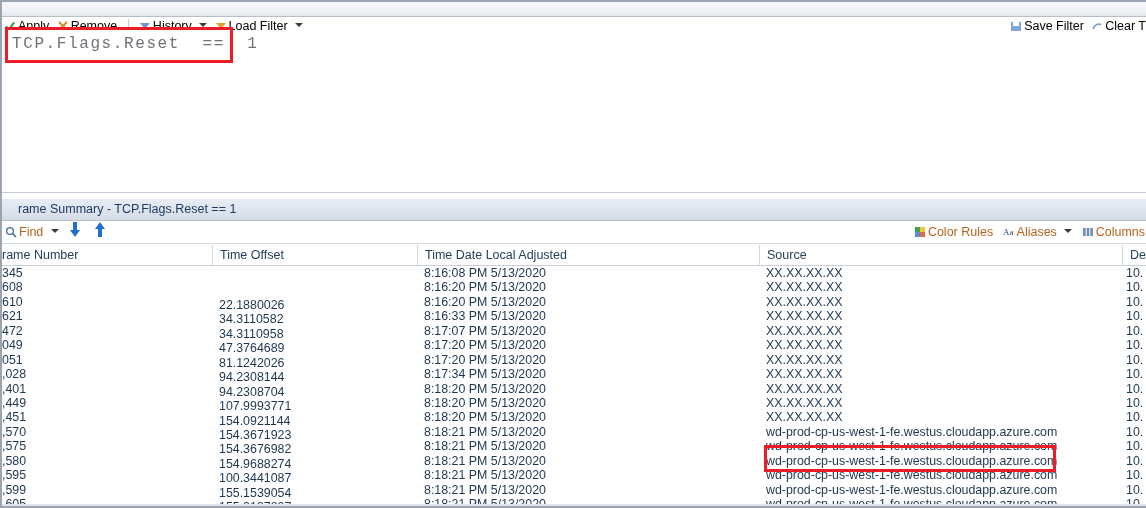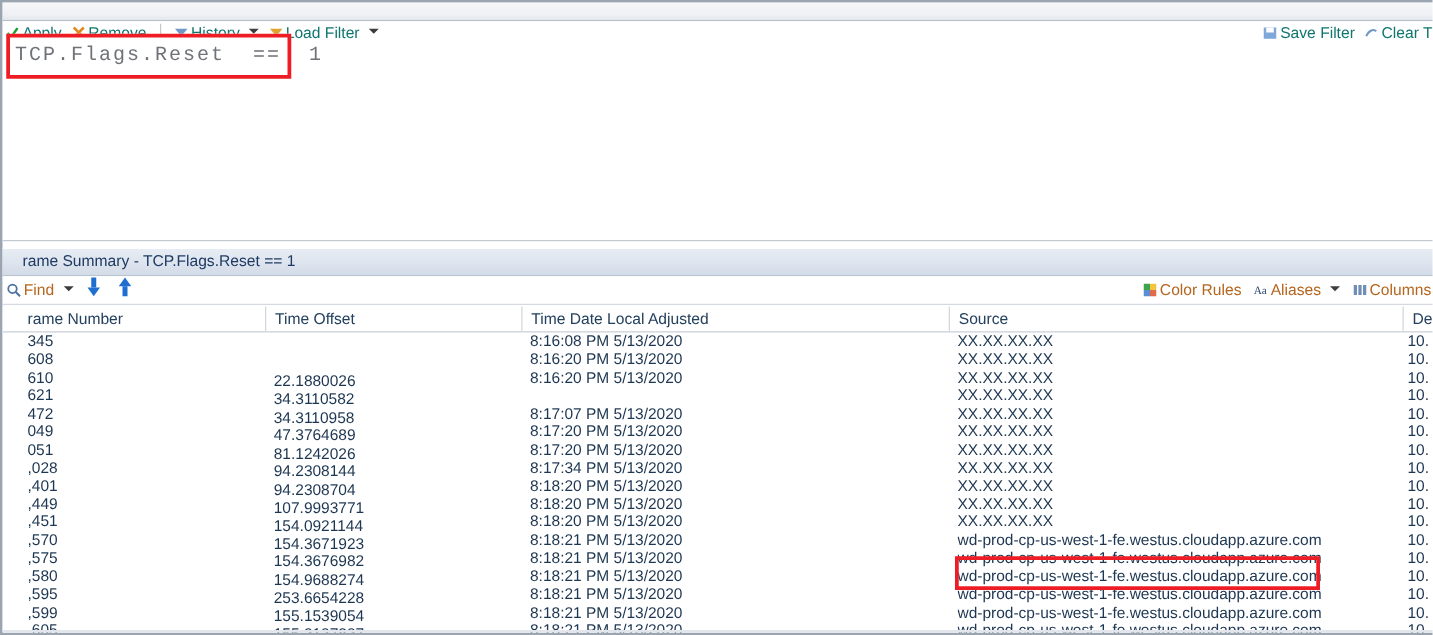--- a/index.html
+++ b/index.html
@@ -50,21 +50,21 @@
     background: #ffffff;
     white-space: nowrap;
   }
   .tb-group { position: absolute; top: 0; height: 18px; white-space: nowrap; }
   .tb-item {
     display: inline-block;
     height: 18px;
     line-height: 18px;
     vertical-align: top;
     font-size: 12.5px;
-    color: #0f766e;
+    color: #000000;
     padding: 0 2px;
   }
   .tb-sep {
     display: inline-block;
     width: 1px;
     height: 13px;
     margin: 2px 5px 0 5px;
     background: #c8c8c8;
     vertical-align: top;
   }
@@ -229,21 +229,21 @@
   .cell {
     position: absolute;
     top: 0;
     height: 14.45px;
     line-height: 14.45px;
     font-size: 12.4px;
     color: #1d3651;
     white-space: nowrap;
     overflow: hidden;
   }
-  .c-frame  { left: 0px;   width: 206px; margin-left: 20px; }
+  .c-frame  { left: 0px;   width: 206px; }
   .c-time   { left: 217px; width: 198px; margin-top: 32px; }
   .c-date   { left: 422px; width: 335px; }
   .c-src    { left: 764px; width: 356px; }
   .c-dst    { left: 1124px; width: 30px; }
 
   .grid-bottom {
     position: absolute;
     left: 0; bottom: 2px;
     width: 1146px;
     height: 2px;
@@ -403,20 +403,21 @@
         <div class="row">
           <div class="cell c-frame">610</div>
           <div class="cell c-time">34.3110958</div>
           <div class="cell c-date">8:16:20 PM 5/13/2020</div>
           <div class="cell c-src">XX.XX.XX.XX</div>
           <div class="cell c-dst">10.</div>
         </div>
         <div class="row">
           <div class="cell c-frame">621</div>
           <div class="cell c-time">47.3764689</div>
+          <div class="cell c-date">8:16:33 PM 5/13/2020</div>
           <div class="cell c-src">XX.XX.XX.XX</div>
           <div class="cell c-dst">10.</div>
         </div>
         <div class="row">
           <div class="cell c-frame">472</div>
           <div class="cell c-time">81.1242026</div>
           <div class="cell c-date">8:17:07 PM 5/13/2020</div>
           <div class="cell c-src">XX.XX.XX.XX</div>
           <div class="cell c-dst">10.</div>
         </div>
@@ -464,21 +465,21 @@
         </div>
         <div class="row">
           <div class="cell c-frame">,570</div>
           <div class="cell c-time">154.9688274</div>
           <div class="cell c-date">8:18:21 PM 5/13/2020</div>
           <div class="cell c-src">wd-prod-cp-us-west-1-fe.westus.cloudapp.azure.com</div>
           <div class="cell c-dst">10.</div>
         </div>
         <div class="row">
           <div class="cell c-frame">,575</div>
-          <div class="cell c-time">253.6654228</div>
+          <div class="cell c-time">100.3441087</div>
           <div class="cell c-date">8:18:21 PM 5/13/2020</div>
           <div class="cell c-src">wd-prod-cp-us-west-1-fe.westus.cloudapp.azure.com</div>
           <div class="cell c-dst">10.</div>
         </div>
         <div class="row">
           <div class="cell c-frame">,580</div>
           <div class="cell c-time">155.1539054</div>
           <div class="cell c-date">8:18:21 PM 5/13/2020</div>
           <div class="cell c-src">wd-prod-cp-us-west-1-fe.westus.cloudapp.azure.com</div>
           <div class="cell c-dst">10.</div>

